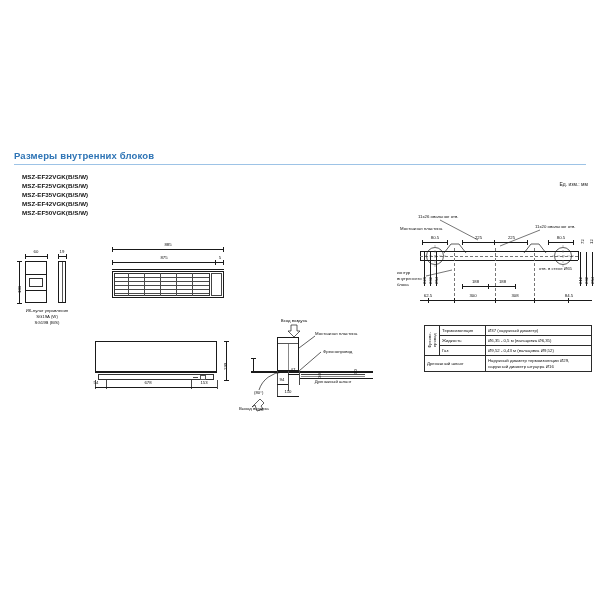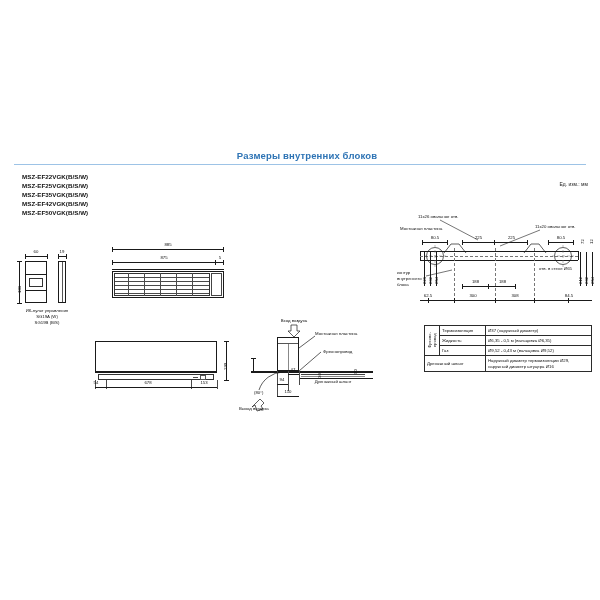--- a/index.html
+++ b/index.html
@@ -10,21 +10,21 @@
     font-family: "Liberation Sans", sans-serif;
   }
   #page {
     position: relative;
     width: 600px; height: 600px;
     overflow: hidden;
     background: #ffffff;
   }
 
   
-  #header-block { position: absolute; left: 0; top: 150px; width: 600px; text-align: center; }
+  #header-block { position: absolute; left: 0; top: 150px; width: 600px; }
   #section-title {
     font-size: 9.5px;
     font-weight: bold;
     color: #2e74b5;
     padding-left: 14px;
     letter-spacing: .15px;
   }
   #title-rule {
     margin: 3px 14px 0 14px;
     height: 1px;

